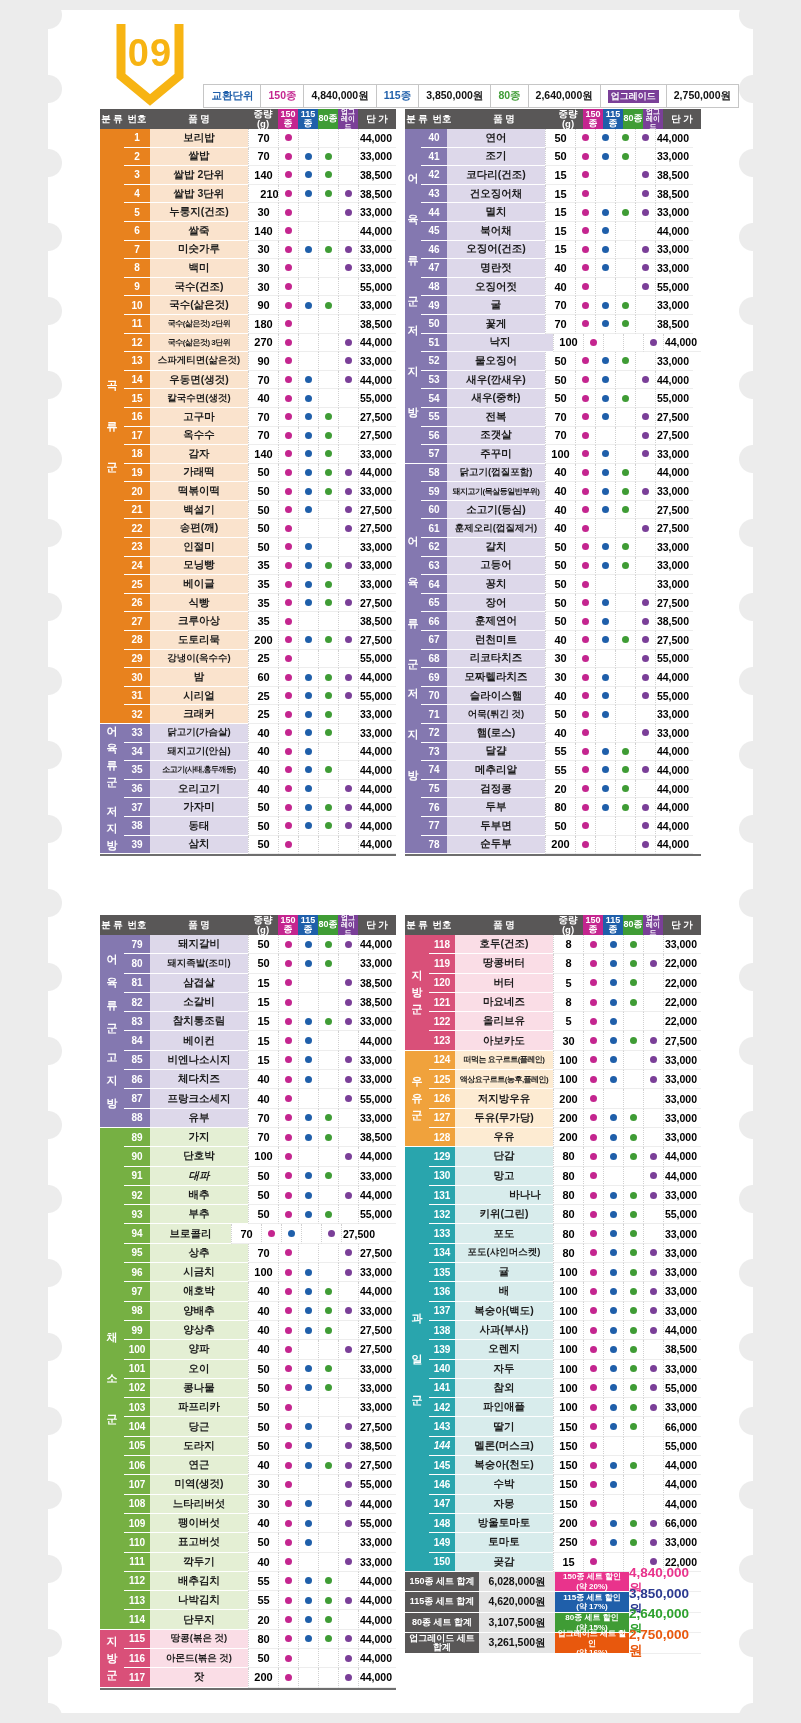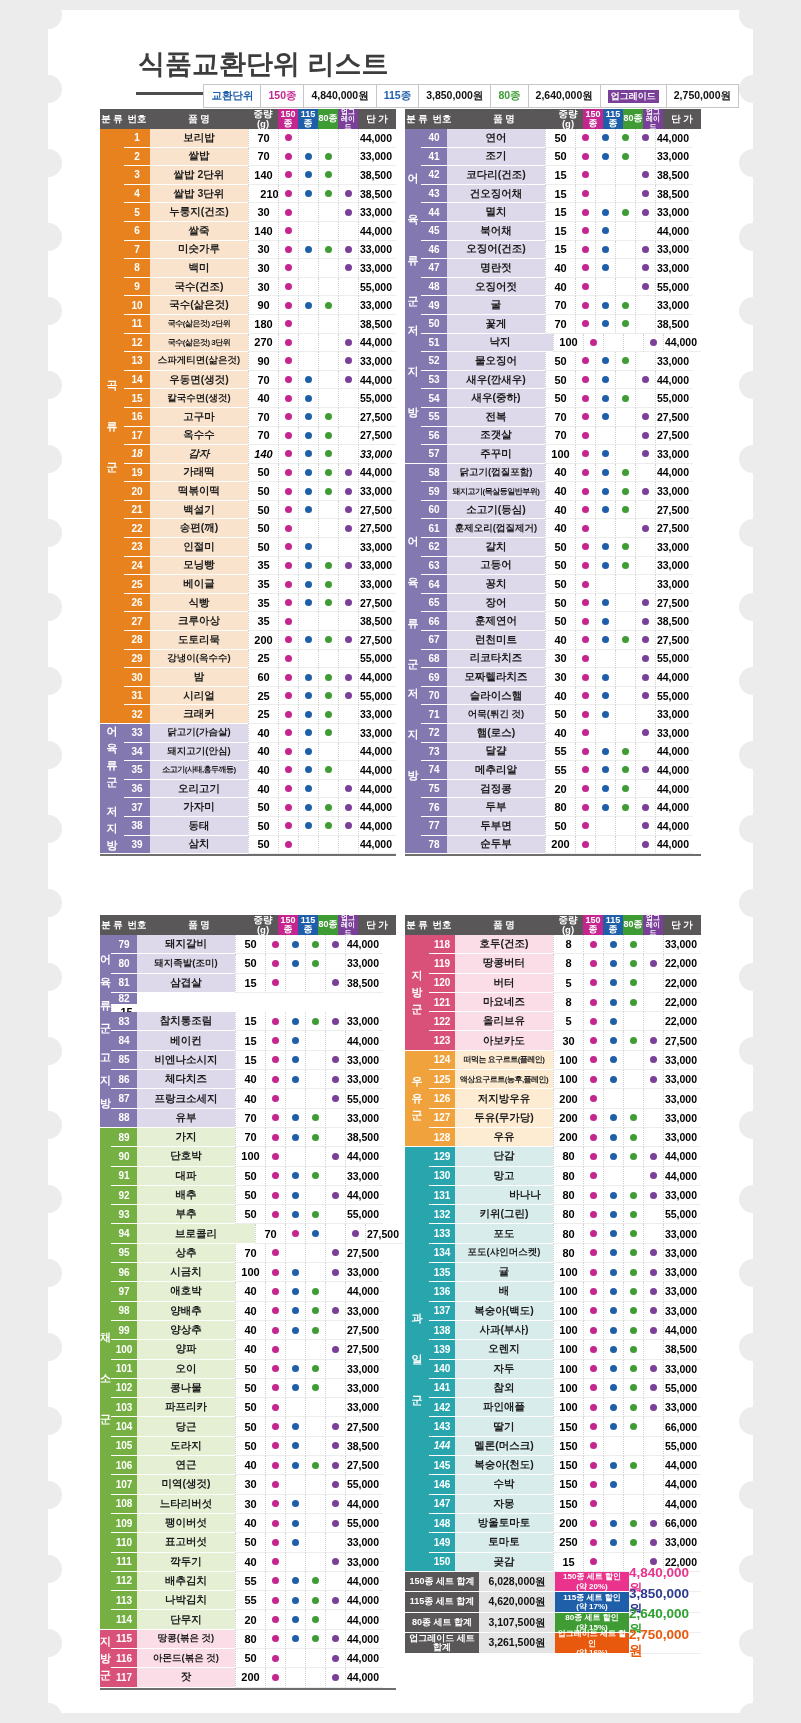--- a/index.html
+++ b/index.html
@@ -43,21 +43,26 @@
   .tc.fin{background:#fff;font-size:13.5px;border-bottom:1px solid #eee;}
 </style>
 </head>
 <body>
 
 <div class="card">
   <div class="edge l"></div>
   <div class="edge r"></div>
 
   <div class="hdr">
-    <div class="title">식품교환단위 리스트</div>
+    <div class="badge">
+      <svg width="76" height="84" viewBox="0 0 76 84">
+        <path d="M9 0 V52 L38 76 L67 52 V0" fill="none" stroke="#f7b413" stroke-width="9"></path>
+      </svg>
+      <div class="num">09</div>
+    </div>
   </div>
 
   <div class="summary" id="summary">
       <div class="cell" style="color: rgb(31, 95, 170);">교환단위</div>
       <div class="cell" style="color: rgb(196, 37, 143);">150종</div>
       <div class="cell">4,840,000원</div>
       <div class="cell" style="color: rgb(31, 95, 170);">115종</div>
       <div class="cell">3,850,000원</div>
       <div class="cell" style="color: rgb(63, 156, 53);">80종</div>
       <div class="cell">2,640,000원</div>
@@ -346,21 +351,21 @@
             </div>
             <div class="c d" style="width: 20px;">
               <div class="dot" style="background: rgb(31, 95, 170);"></div>
             </div>
             <div class="c d" style="width: 20px;">
               <div class="dot" style="background: rgb(63, 156, 53);"></div>
             </div>
             <div class="c d" style="width: 20px;"></div>
             <div class="c pr" style="width: 38px;">27,500</div>
           </div>
-          <div class="trow" style="height: 18.6px; font-style: italic;">
+          <div class="trow" style="height: 18.6px;">
             <div class="c no" style="width: 26px; background: rgb(232, 130, 30);">18</div>
             <div class="c nm" style="width: 98px; background: rgb(250, 227, 205);">감자</div>
             <div class="c wt" style="width: 30px;">140</div>
             <div class="c d" style="width: 20px;">
               <div class="dot" style="background: rgb(196, 37, 143);"></div>
             </div>
             <div class="c d" style="width: 20px;">
               <div class="dot" style="background: rgb(31, 95, 170);"></div>
             </div>
             <div class="c d" style="width: 20px;">
@@ -1445,21 +1450,21 @@
             <div class="c d" style="width: 20px;">
               <div class="dot" style="background: rgb(196, 37, 143);"></div>
             </div>
             <div class="c d" style="width: 20px;"></div>
             <div class="c d" style="width: 20px;"></div>
             <div class="c d" style="width: 20px;">
               <div class="dot" style="background: rgb(122, 63, 152);"></div>
             </div>
             <div class="c pr" style="width: 38px;">38,500</div>
           </div>
-          <div class="trow" style="height: 19.3px; flex-direction: column;">
+          <div class="trow" style="height: 19.3px;">
             <div class="c no" style="width: 26px; background: rgb(132, 120, 176);">82</div>
             <div class="c nm" style="width: 98px; background: rgb(221, 216, 234);">소갈비</div>
             <div class="c wt" style="width: 30px;">15</div>
             <div class="c d" style="width: 20px;">
               <div class="dot" style="background: rgb(196, 37, 143);"></div>
             </div>
             <div class="c d" style="width: 20px;"></div>
             <div class="c d" style="width: 20px;"></div>
             <div class="c d" style="width: 20px;">
               <div class="dot" style="background: rgb(122, 63, 152);"></div>
@@ -1585,21 +1590,21 @@
             </div>
             <div class="c d" style="width: 20px;"></div>
             <div class="c d" style="width: 20px;"></div>
             <div class="c d" style="width: 20px;">
               <div class="dot" style="background: rgb(122, 63, 152);"></div>
             </div>
             <div class="c pr" style="width: 38px;">44,000</div>
           </div>
           <div class="trow" style="height: 19.3px;">
             <div class="c no" style="width: 26px; background: rgb(118, 176, 67);">91</div>
-            <div class="c nm" style="width: 98px; background: rgb(228, 239, 212);">대파</div>
+            <div class="c nm" style="width: 98px; background: rgb(228, 239, 212); font-style: italic;">대파</div>
             <div class="c wt" style="width: 30px;">50</div>
             <div class="c d" style="width: 20px;">
               <div class="dot" style="background: rgb(196, 37, 143);"></div>
             </div>
             <div class="c d" style="width: 20px;">
               <div class="dot" style="background: rgb(31, 95, 170);"></div>
             </div>
             <div class="c d" style="width: 20px;">
               <div class="dot" style="background: rgb(63, 156, 53);"></div>
             </div>
@@ -1633,21 +1638,21 @@
               <div class="dot" style="background: rgb(31, 95, 170);"></div>
             </div>
             <div class="c d" style="width: 20px;">
               <div class="dot" style="background: rgb(63, 156, 53);"></div>
             </div>
             <div class="c d" style="width: 20px;"></div>
             <div class="c pr" style="width: 38px;">55,000</div>
           </div>
           <div class="trow" style="height: 19.3px;">
             <div class="c no" style="width: 26px; background: rgb(118, 176, 67);">94</div>
-            <div class="c nm" style="width: 118px; background: rgb(228, 239, 212);">브로콜리</div>
+            <div class="c nm" style="width: 81px; background: rgb(228, 239, 212);">브로콜리</div>
             <div class="c wt" style="width: 30px;">70</div>
             <div class="c d" style="width: 20px;">
               <div class="dot" style="background: rgb(196, 37, 143);"></div>
             </div>
             <div class="c d" style="width: 20px;">
               <div class="dot" style="background: rgb(31, 95, 170);"></div>
             </div>
             <div class="c d" style="width: 20px;"></div>
             <div class="c d" style="width: 20px;">
               <div class="dot" style="background: rgb(122, 63, 152);"></div>

